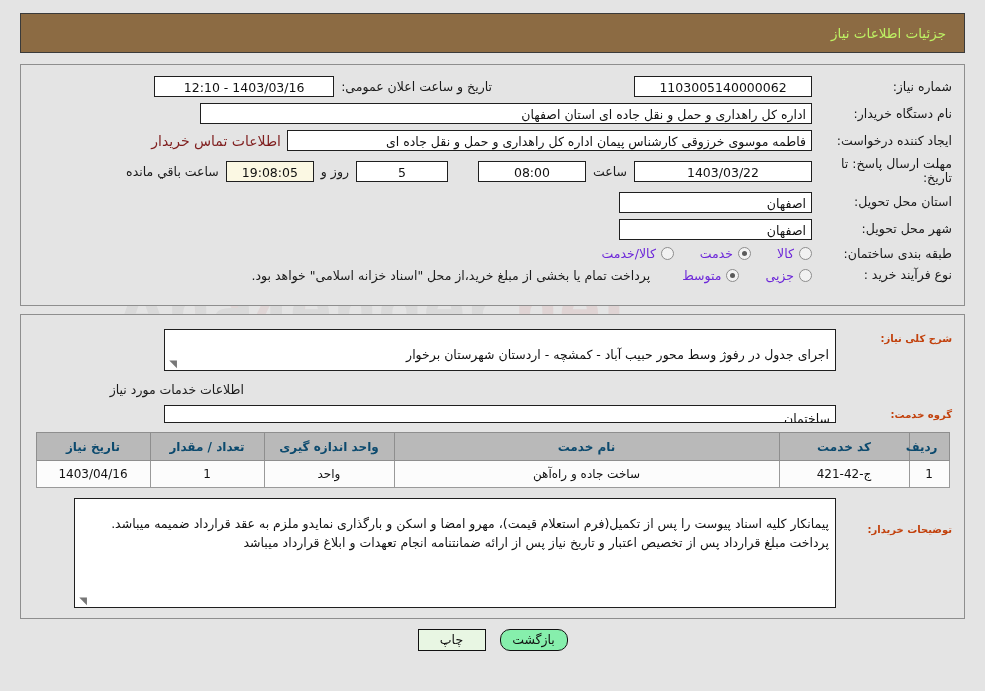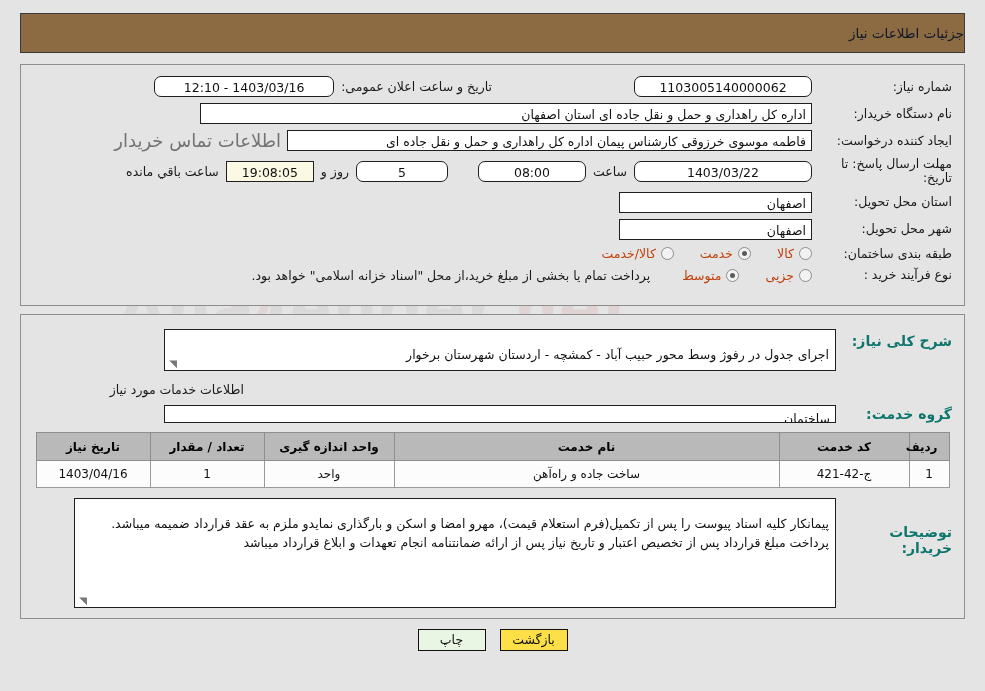--- a/index.html
+++ b/index.html
@@ -54,22 +54,23 @@
     margin: 13px 20px 0 20px;
     height: 40px;
     background: #8c6b43;
     border: 1px solid #3a3a3a;
     display: flex;
     align-items: center;
     justify-content: flex-start;
     box-sizing: border-box;
   }
   .header-title {
-    color: #0f172a;
+    color: #bef264;
     font-size: 13.5px;
+    padding-right: 18px;
   }
 
   
   .panel {
     margin: 11px 20px 0 20px;
     border: 1px solid #8e8e8e;
     background: #e4e4e4;
     box-sizing: border-box;
     position: relative;
   }
@@ -102,33 +103,33 @@
     background: #ffffff;
     height: 21px;
     line-height: 21px;
     font-size: 12.5px;
     color: #111;
     box-sizing: border-box;
     padding: 0 5px;
     white-space: nowrap;
     overflow: hidden;
   }
-  .fld.center { text-align: center; border-radius: 7px; }
+  .fld.center { text-align: center; }
   .fld.right  { text-align: right; }
   .fld.cream  { background: #fbf8e3; text-align: center; }
 
   .inline-lbl {
     font-size: 12.5px;
     color: #1a1a1a;
     padding: 0 7px;
     white-space: nowrap;
   }
   .link {
-    font-size: 18px;
-    color: #737373;
+    font-size: 14px;
+    color: #7f1d1d;
     text-decoration: none;
     padding: 0 6px;
     white-space: nowrap;
     cursor: pointer;
   }
 
   
   .radio-group {
     display: flex;
     align-items: center;
@@ -151,21 +152,21 @@
     flex: 0 0 auto;
   }
   .radio.on::after {
     content: "";
     position: absolute;
     left: 3px; top: 3px;
     width: 5px; height: 5px;
     border-radius: 50%;
     background: #5a5a5a;
   }
-  .radio-lbl { font-size: 12.5px; color: #c2410c; white-space: nowrap; }
+  .radio-lbl { font-size: 12.5px; color: #6d28d9; white-space: nowrap; }
 
   .note-text {
     font-size: 12.5px;
     color: #1a1a1a;
     white-space: nowrap;
   }
 
   
   .ta {
     border: 1px solid #1f1f1f;
@@ -187,35 +188,35 @@
     font-size: 10px;
     line-height: 10px;
   }
   .sec-title {
     font-size: 12.5px;
     color: #1a1a1a;
     font-weight: normal;
     padding: 6px 0 2px 0;
     text-align: center;
   }
-  .strong-lbl { font-weight: bold; font-size: 14px; color: #0f766e; }
+  .strong-lbl { font-weight: bold; font-size: 10px; color: #c2410c; }
 
   
   table.items {
     border-collapse: collapse;
     width: 913px;
     margin: 6px auto 0 auto;
     font-size: 12px;
     background: #ffffff;
     table-layout: fixed;
   }
   table.items th {
     background: #b9b9b9;
     border: 1px solid #8e8e8e;
-    color: #000000;
+    color: #0c4a6e;
     font-weight: bold;
     height: 27px;
     font-size: 12px;
     text-align: center;
     padding: 0 11px;
   }
   table.items td {
     border: 1px solid #9a9a9a;
     background: #fcfcfc;
     height: 26px;
@@ -238,21 +239,21 @@
     font-size: 12.5px;
     height: 22px;
     line-height: 20px;
     min-width: 68px;
     text-align: center;
     box-sizing: border-box;
     cursor: pointer;
     padding: 0 10px;
     color: #111;
   }
-  .btn.back  { background: #fde047; }
+  .btn.back  { background: #86efac; border-radius: 10px; }
   .btn.print { background: #e8f6e3; }
 </style>
 </head>
 <body>
 
 <div class="watermark">
   <svg class="wm-shield" viewBox="0 0 100 120">
     <path d="M50 4 L94 20 L94 60 C94 92 50 114 50 114 C50 114 6 92 6 60 L6 20 Z" fill="none" stroke="#d8c0c0" stroke-width="7"></path>
     <path d="M30 46 L50 88 L70 46" fill="none" stroke="#d8c0c0" stroke-width="7"></path>
   </svg>

